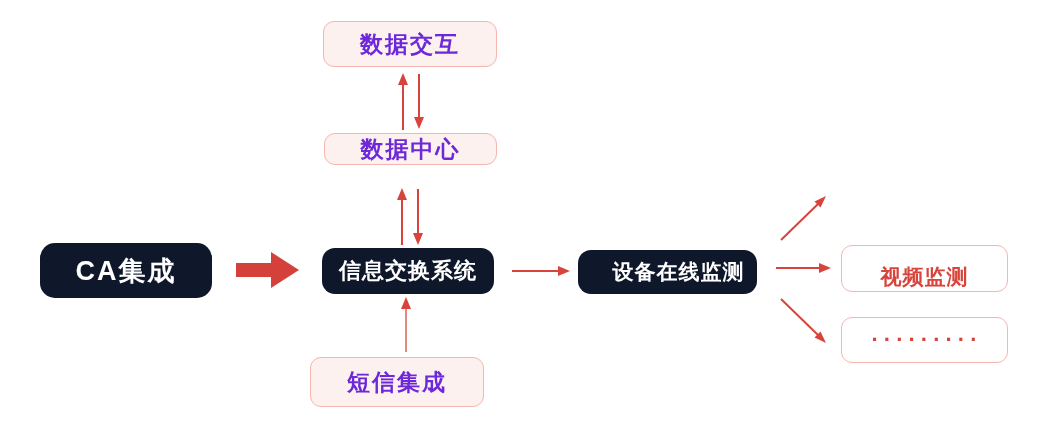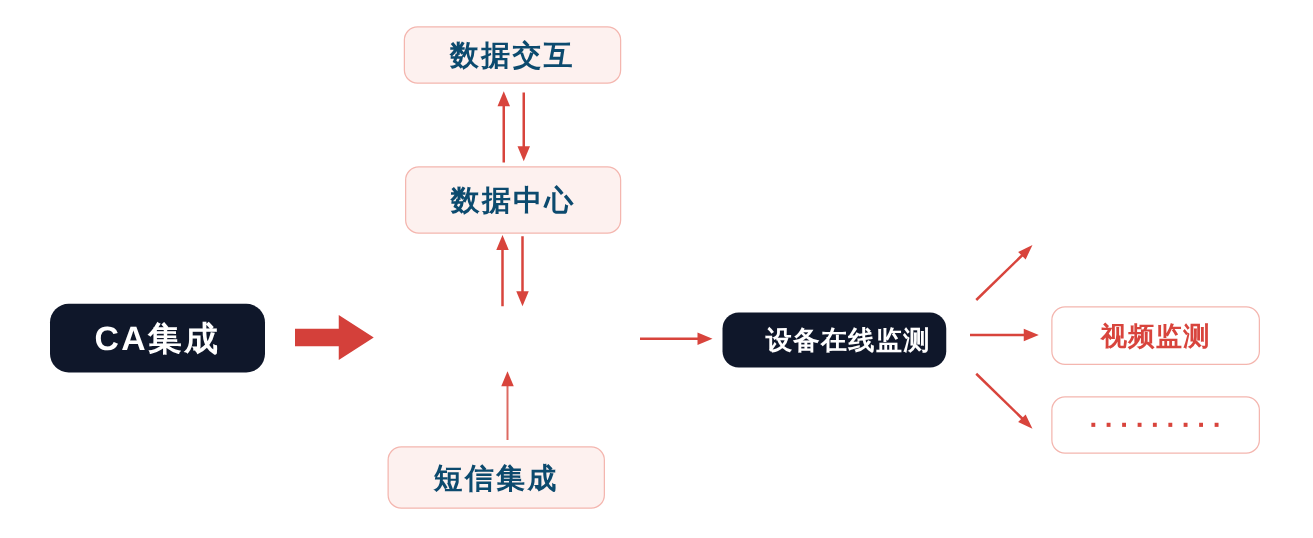--- a/index.html
+++ b/index.html
@@ -28,37 +28,37 @@
     white-space: nowrap;
   }
   .node.solid {
     background: #0f172a;
     color: #ffffff;
     border-radius: 13px;
   }
   .node.pink {
     background: #fdf1ef;
     border: 1px solid #f4b6af;
-    color: #0c4a6e;
+    color: #6d28d9;
     border-radius: 11px;
   }
   .node.white {
     background: #ffffff;
     border: 1px solid #f4b6af;
     color: #d8443c;
     border-radius: 11px;
   }
   #n-ca            { left: 40px;  top: 243px; width: 172px; height: 55px; font-size: 27px; border-radius: 15px; }
   #n-data-exchange { left: 323px; top: 21px;  width: 174px; height: 46px; font-size: 23px; }
-  #n-data-center   { left: 324px; top: 133px; width: 173px; height: 54px; font-size: 23px; }
+  #n-data-center   { left: 324px; top: 133px; width: 173px; height: 32px; font-size: 23px; }
   #n-info-exchange { left: 322px; top: 248px; width: 172px; height: 46px; font-size: 22px; letter-spacing: 1px; }
   #n-sms           { left: 310px; top: 357px; width: 174px; height: 50px; font-size: 23px; }
   #n-device        { left: 578px; top: 250px; width: 179px; height: 44px; font-size: 21px; letter-spacing: 1px; padding-left: 22px; }
   #n-sensor        { left: 841px; top: 158px; width: 167px; height: 48px; font-size: 21px; letter-spacing: 1px; }
-  #n-video         { left: 841px; top: 245px; width: 167px; height: 47px; font-size: 21px; letter-spacing: 1px; }
+  #n-video         { left: 841px; top: 245px; width: 167px; height: 47px; font-size: 21px; letter-spacing: 1px; align-items: flex-end; }
   #n-more          { left: 841px; top: 317px; width: 167px; height: 46px; font-size: 22px; letter-spacing: 5px; padding-left: 5px; }
 </style>
 </head>
 <body>
 
 <div class="canvas">
 
   <svg class="arrows" viewBox="0 0 1050 430" xmlns="http://www.w3.org/2000/svg">
 
     <polygon points="236,263 271,263 271,252 299,270 271,288 271,277 236,277" fill="#d4403a"></polygon>
@@ -110,20 +110,23 @@
   </div>
 
   <div class="node pink" id="n-data-exchange">
     <span>数据交互</span>
   </div>
 
   <div class="node pink" id="n-data-center">
     <span>数据中心</span>
   </div>
 
+  <div class="node solid" id="n-info-exchange">
+    <span>信息交换系统</span>
+  </div>
 
   <div class="node pink" id="n-sms">
     <span>短信集成</span>
   </div>
 
   <div class="node solid" id="n-device">
     <span>设备在线监测</span>
   </div>
 
 

